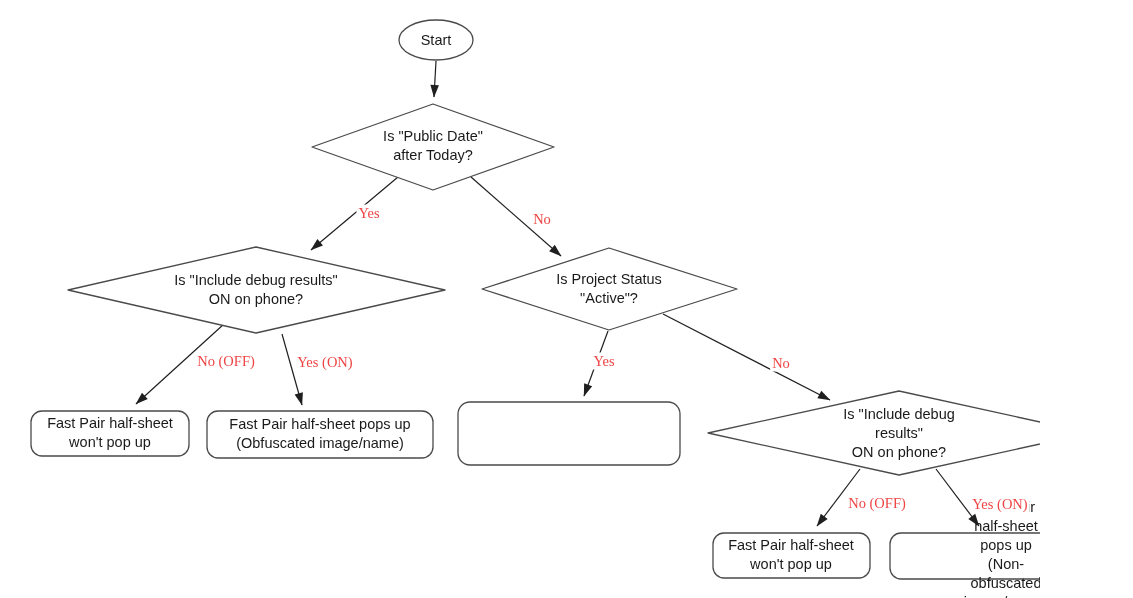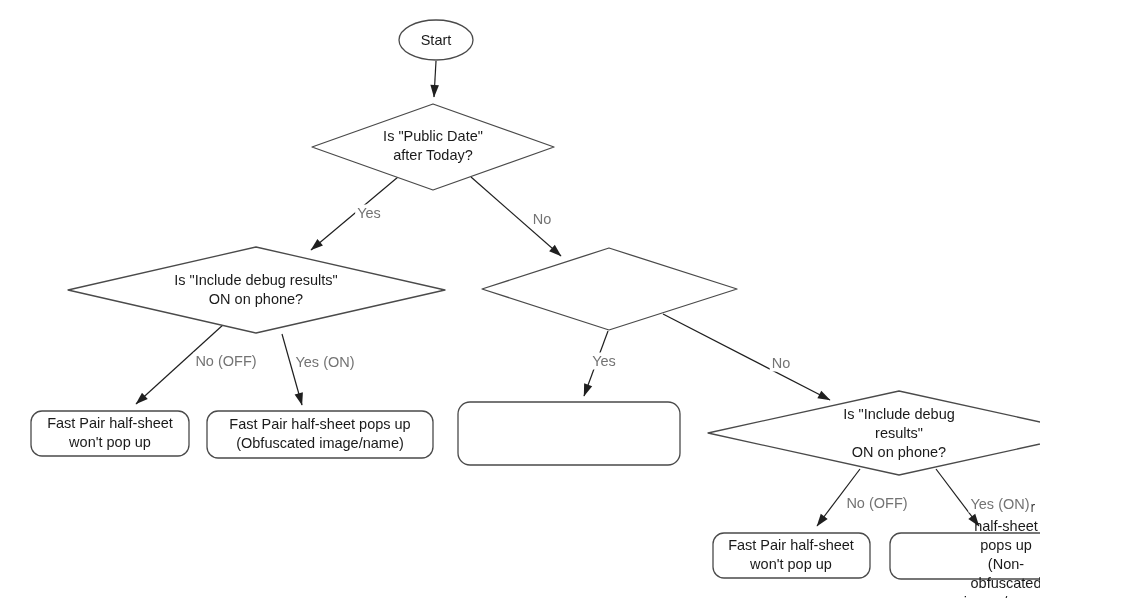--- a/index.html
+++ b/index.html
@@ -27,26 +27,27 @@
     text-align: center;
     color: #1a1a1a;
     font-size: 14.5px;
     line-height: 19px;
     pointer-events: none;
   }
   .edge-lbl {
     position: absolute;
     transform: translate(-50%, -50%);
     white-space: nowrap;
-    color: #737373;
+    color: #ef4444;
     font-size: 14.5px;
     line-height: 17px;
     background: #ffffff;
     padding: 0 2px;
     pointer-events: none;
+    font-family: Liberation Serif, serif;
   }
   .caret {
     position: absolute;
     left: 1124px;
     top: 558px;
     width: 8px;
     height: 31px;
     background: #000000;
   }
 </style>
@@ -86,20 +87,22 @@
       <rect x="713" y="533" width="157" height="45" rx="11"></rect>
       <rect x="890" y="533" width="233" height="46" rx="11"></rect>
     </g>
   </svg>
 
   <div class="lbl" style="left:436px; top:40px;">Start</div>
   <div class="lbl" style="left:433px; top:146px;">Is "Public Date"
 after Today?</div>
   <div class="lbl" style="left:256px; top:290px;">Is "Include debug results"
 ON on phone?</div>
+  <div class="lbl" style="left:609px; top:289px;">Is Project Status
+"Active"?</div>
   <div class="lbl" style="left:899px; top:433px;">Is "Include debug results"
 ON on phone?</div>
   <div class="lbl" style="left:110px; top:433px;">Fast Pair half-sheet
 won't pop up</div>
   <div class="lbl" style="left:320px; top:434px;">Fast Pair half-sheet pops up
 (Obfuscated image/name)</div>
   <div class="lbl" style="left:791px; top:555px;">Fast Pair half-sheet
 won't pop up</div>
   <div class="lbl" style="left:1006px; top:555px;">Fast Pair half-sheet pops up
 (Non-obfuscated image/name)</div>

